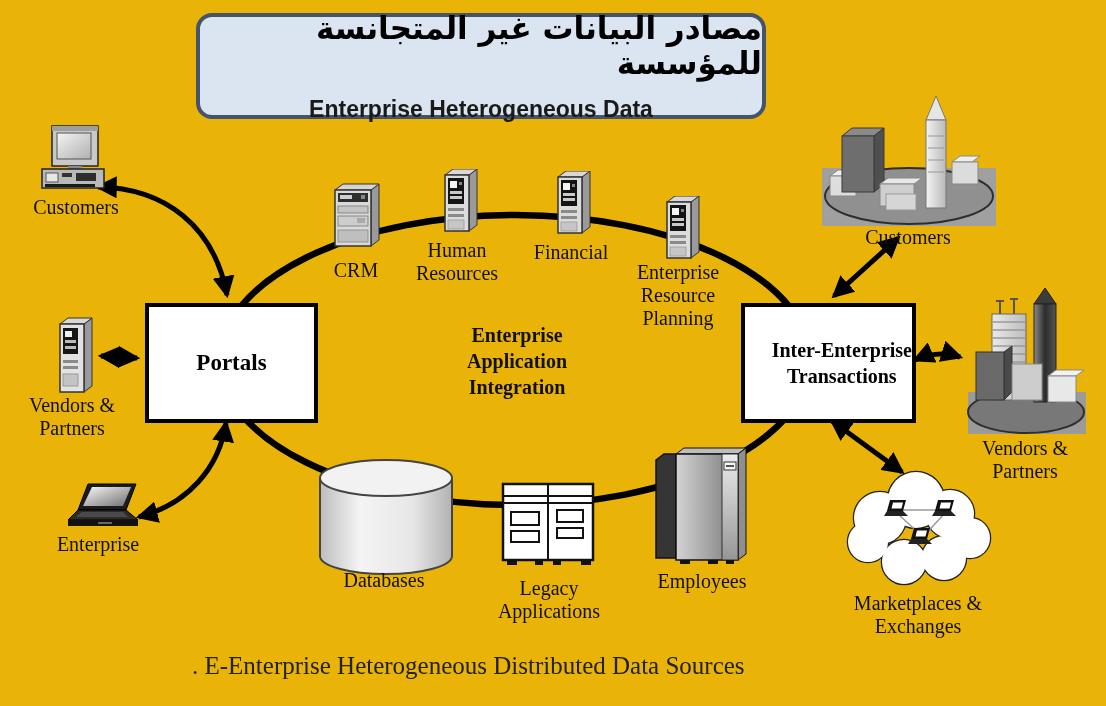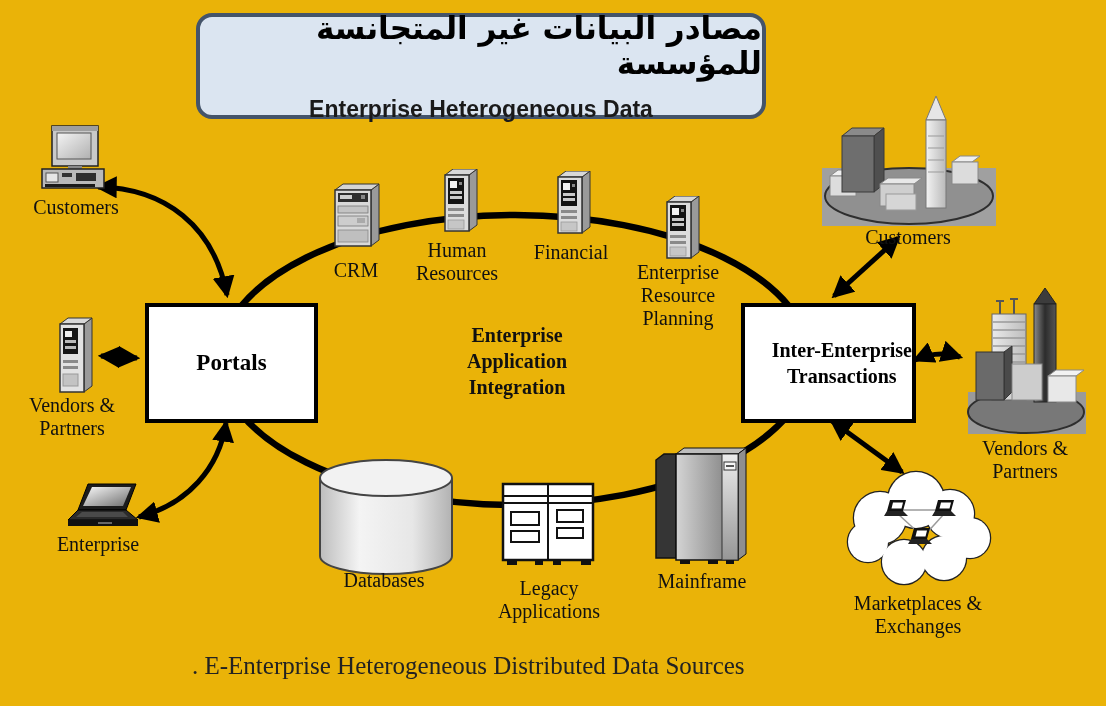--- a/index.html
+++ b/index.html
@@ -348,21 +348,21 @@
   <div class="lbl" style="left:325px;top:259px;width:62px;">CRM</div>
   <div class="lbl" style="left:405px;top:239px;width:104px;">Human
 Resources</div>
   <div class="lbl" style="left:528px;top:241px;width:86px;">Financial</div>
   <div class="lbl" style="left:628px;top:261px;width:100px;">Enterprise
 Resource
 Planning</div>
   <div class="lbl" style="left:330px;top:569px;width:108px;">Databases</div>
   <div class="lbl" style="left:490px;top:577px;width:118px;text-align:center;">Legacy
 Applications</div>
-  <div class="lbl" style="left:649px;top:570px;width:106px;">Mainframe</div>
+  <div class="lbl" style="left:649px;top:570px;width:106px;">Employees</div>
   <div class="lbl" style="left:853px;top:226px;width:110px;">Customers</div>
   <div class="lbl" style="left:966px;top:437px;width:118px;">Vendors &amp;
 Partners</div>
   <div class="lbl" style="left:838px;top:592px;width:160px;">Marketplaces &amp;
 Exchanges</div>
 
   <div class="caption">. E-Enterprise Heterogeneous Distributed Data Sources</div>
 
 </div>
 

